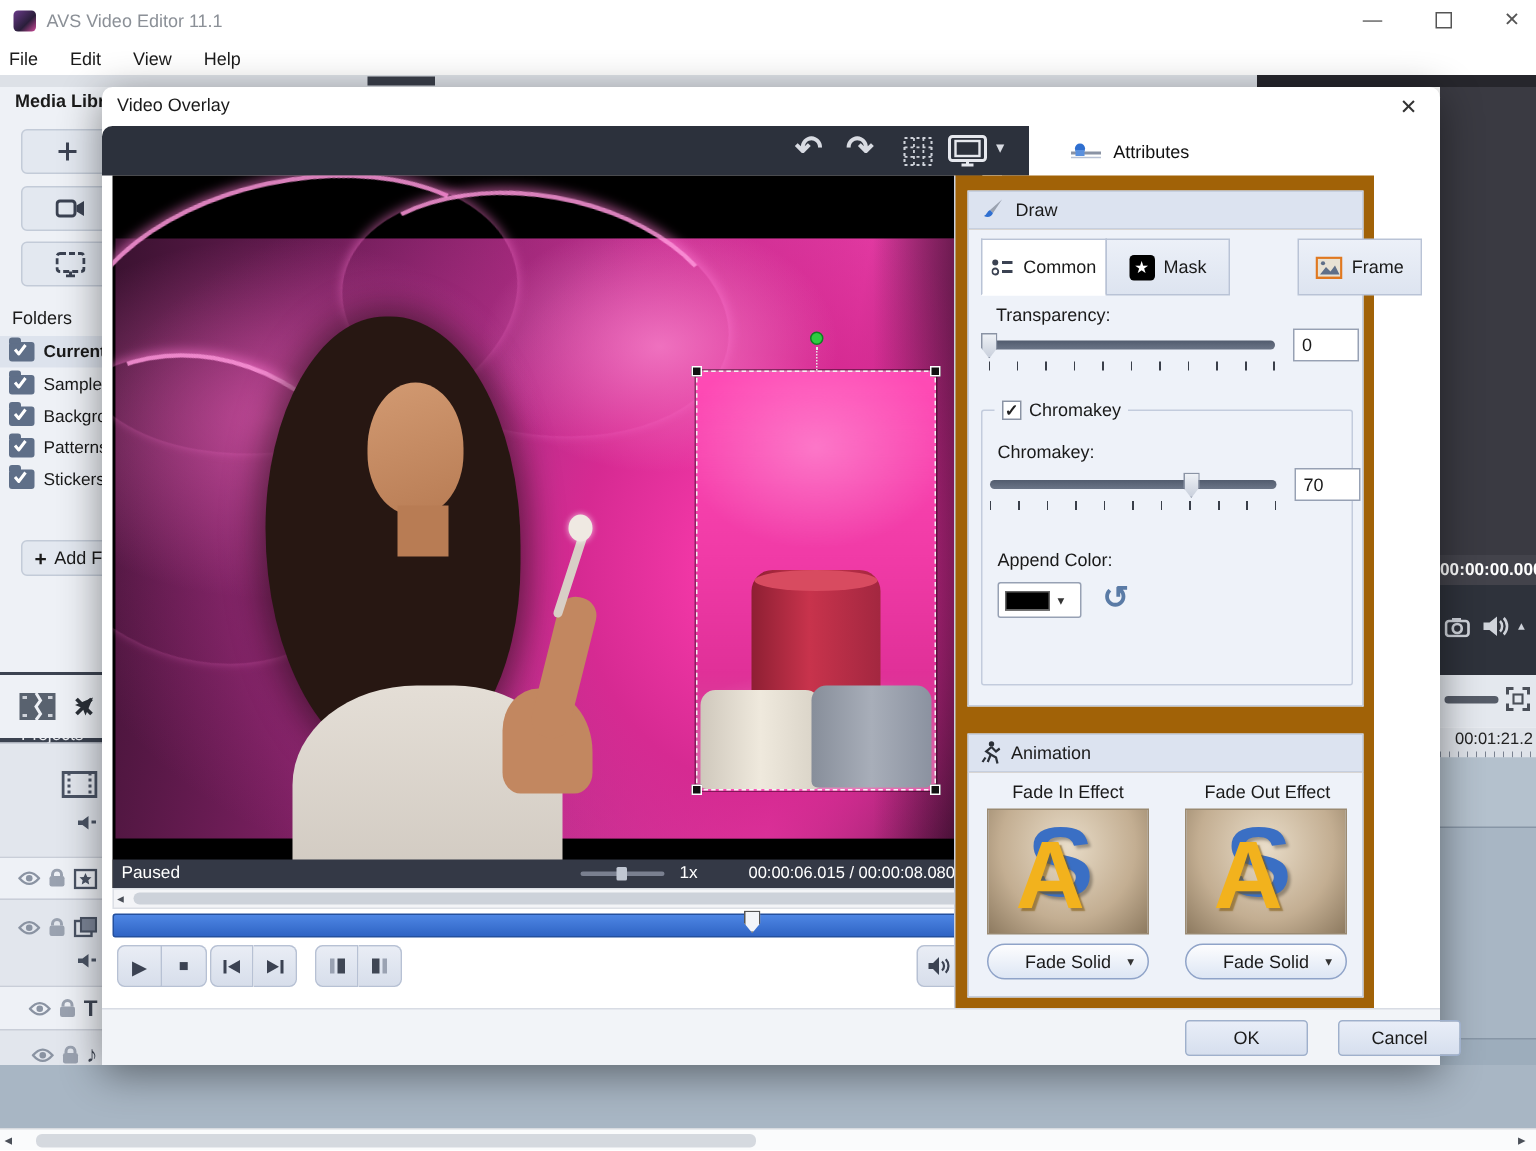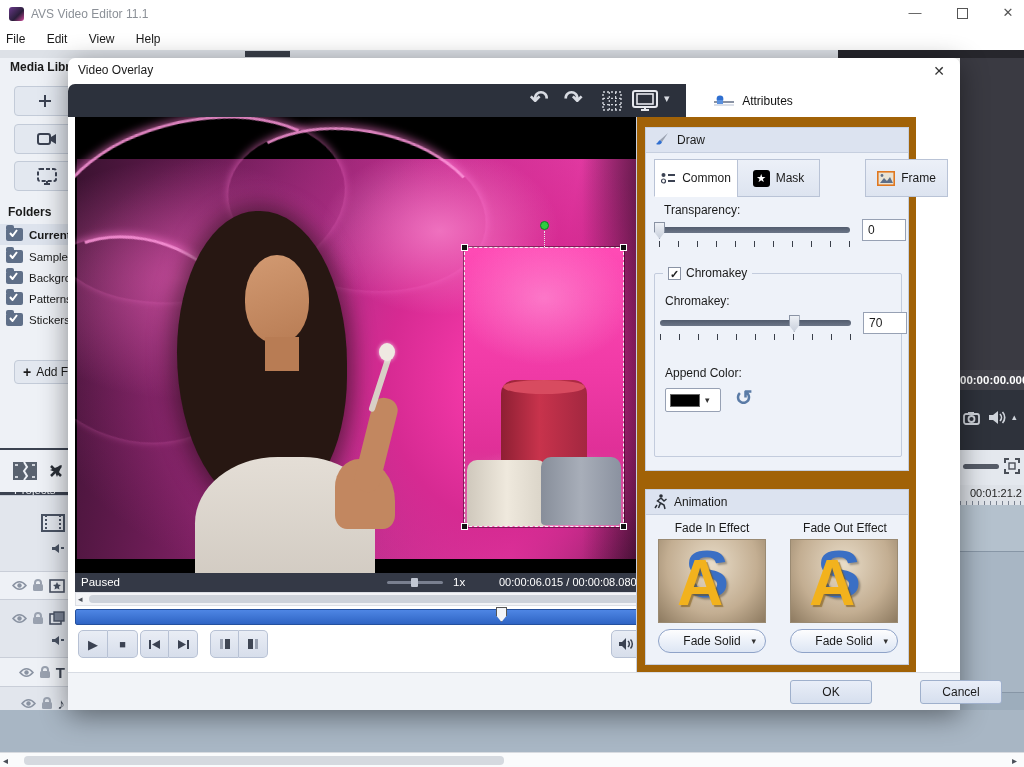--- a/index.html
+++ b/index.html
@@ -175,21 +175,21 @@
           <path d="M14 5l5-3v10l-5-3z" fill="#3b4252"></path>
         </svg>
     </div>
     <div class="abs side-btn" style="top:103px;">
       <svg width="20" height="17" viewBox="0 0 20 17">
           <rect x="1" y="1" width="18" height="12" rx="2" fill="none" stroke="#3b4252" stroke-width="2" stroke-dasharray="4 2"></rect>
           <path d="M7 16h6M10 13v3" stroke="#3b4252" stroke-width="2"></path>
         </svg>
     </div>
 
-    <span class="abs" style="left:8px;top:147px;font-weight:bold;">Folders</span>
+    <span class="abs" style="left:8px;top:147px;font-weight:normal;">Folders</span>
 
     <div class="abs folder-row sel-row" style="top:166px;">
       <span class="fold-ic">
           <svg width="9" height="8" viewBox="0 0 9 8">
             <path d="M1 4l2.5 3L8 1" fill="none" stroke="#fff" stroke-width="2"></path>
           </svg>
         </span>
       <span>Current</span>
     </div>
     <div class="abs folder-row" style="top:188px;">
@@ -572,17 +572,17 @@
         </div>
         <div class="fade-dd" style="left:144px;top:114px;">
           <span>Fade Solid</span>
           <span class="caret">▾</span>
         </div>
       </div>
     </div>
 
     <div class="abs" id="dlg-bottom">
       <div class="dlg-btn" style="left:722px;">OK</div>
-      <div class="dlg-btn" style="left:852px;">Cancel</div>
+      <div class="dlg-btn" style="left:824px;">Cancel</div>
     </div>
   </div>
 
 </div>
 
 </body></html>

